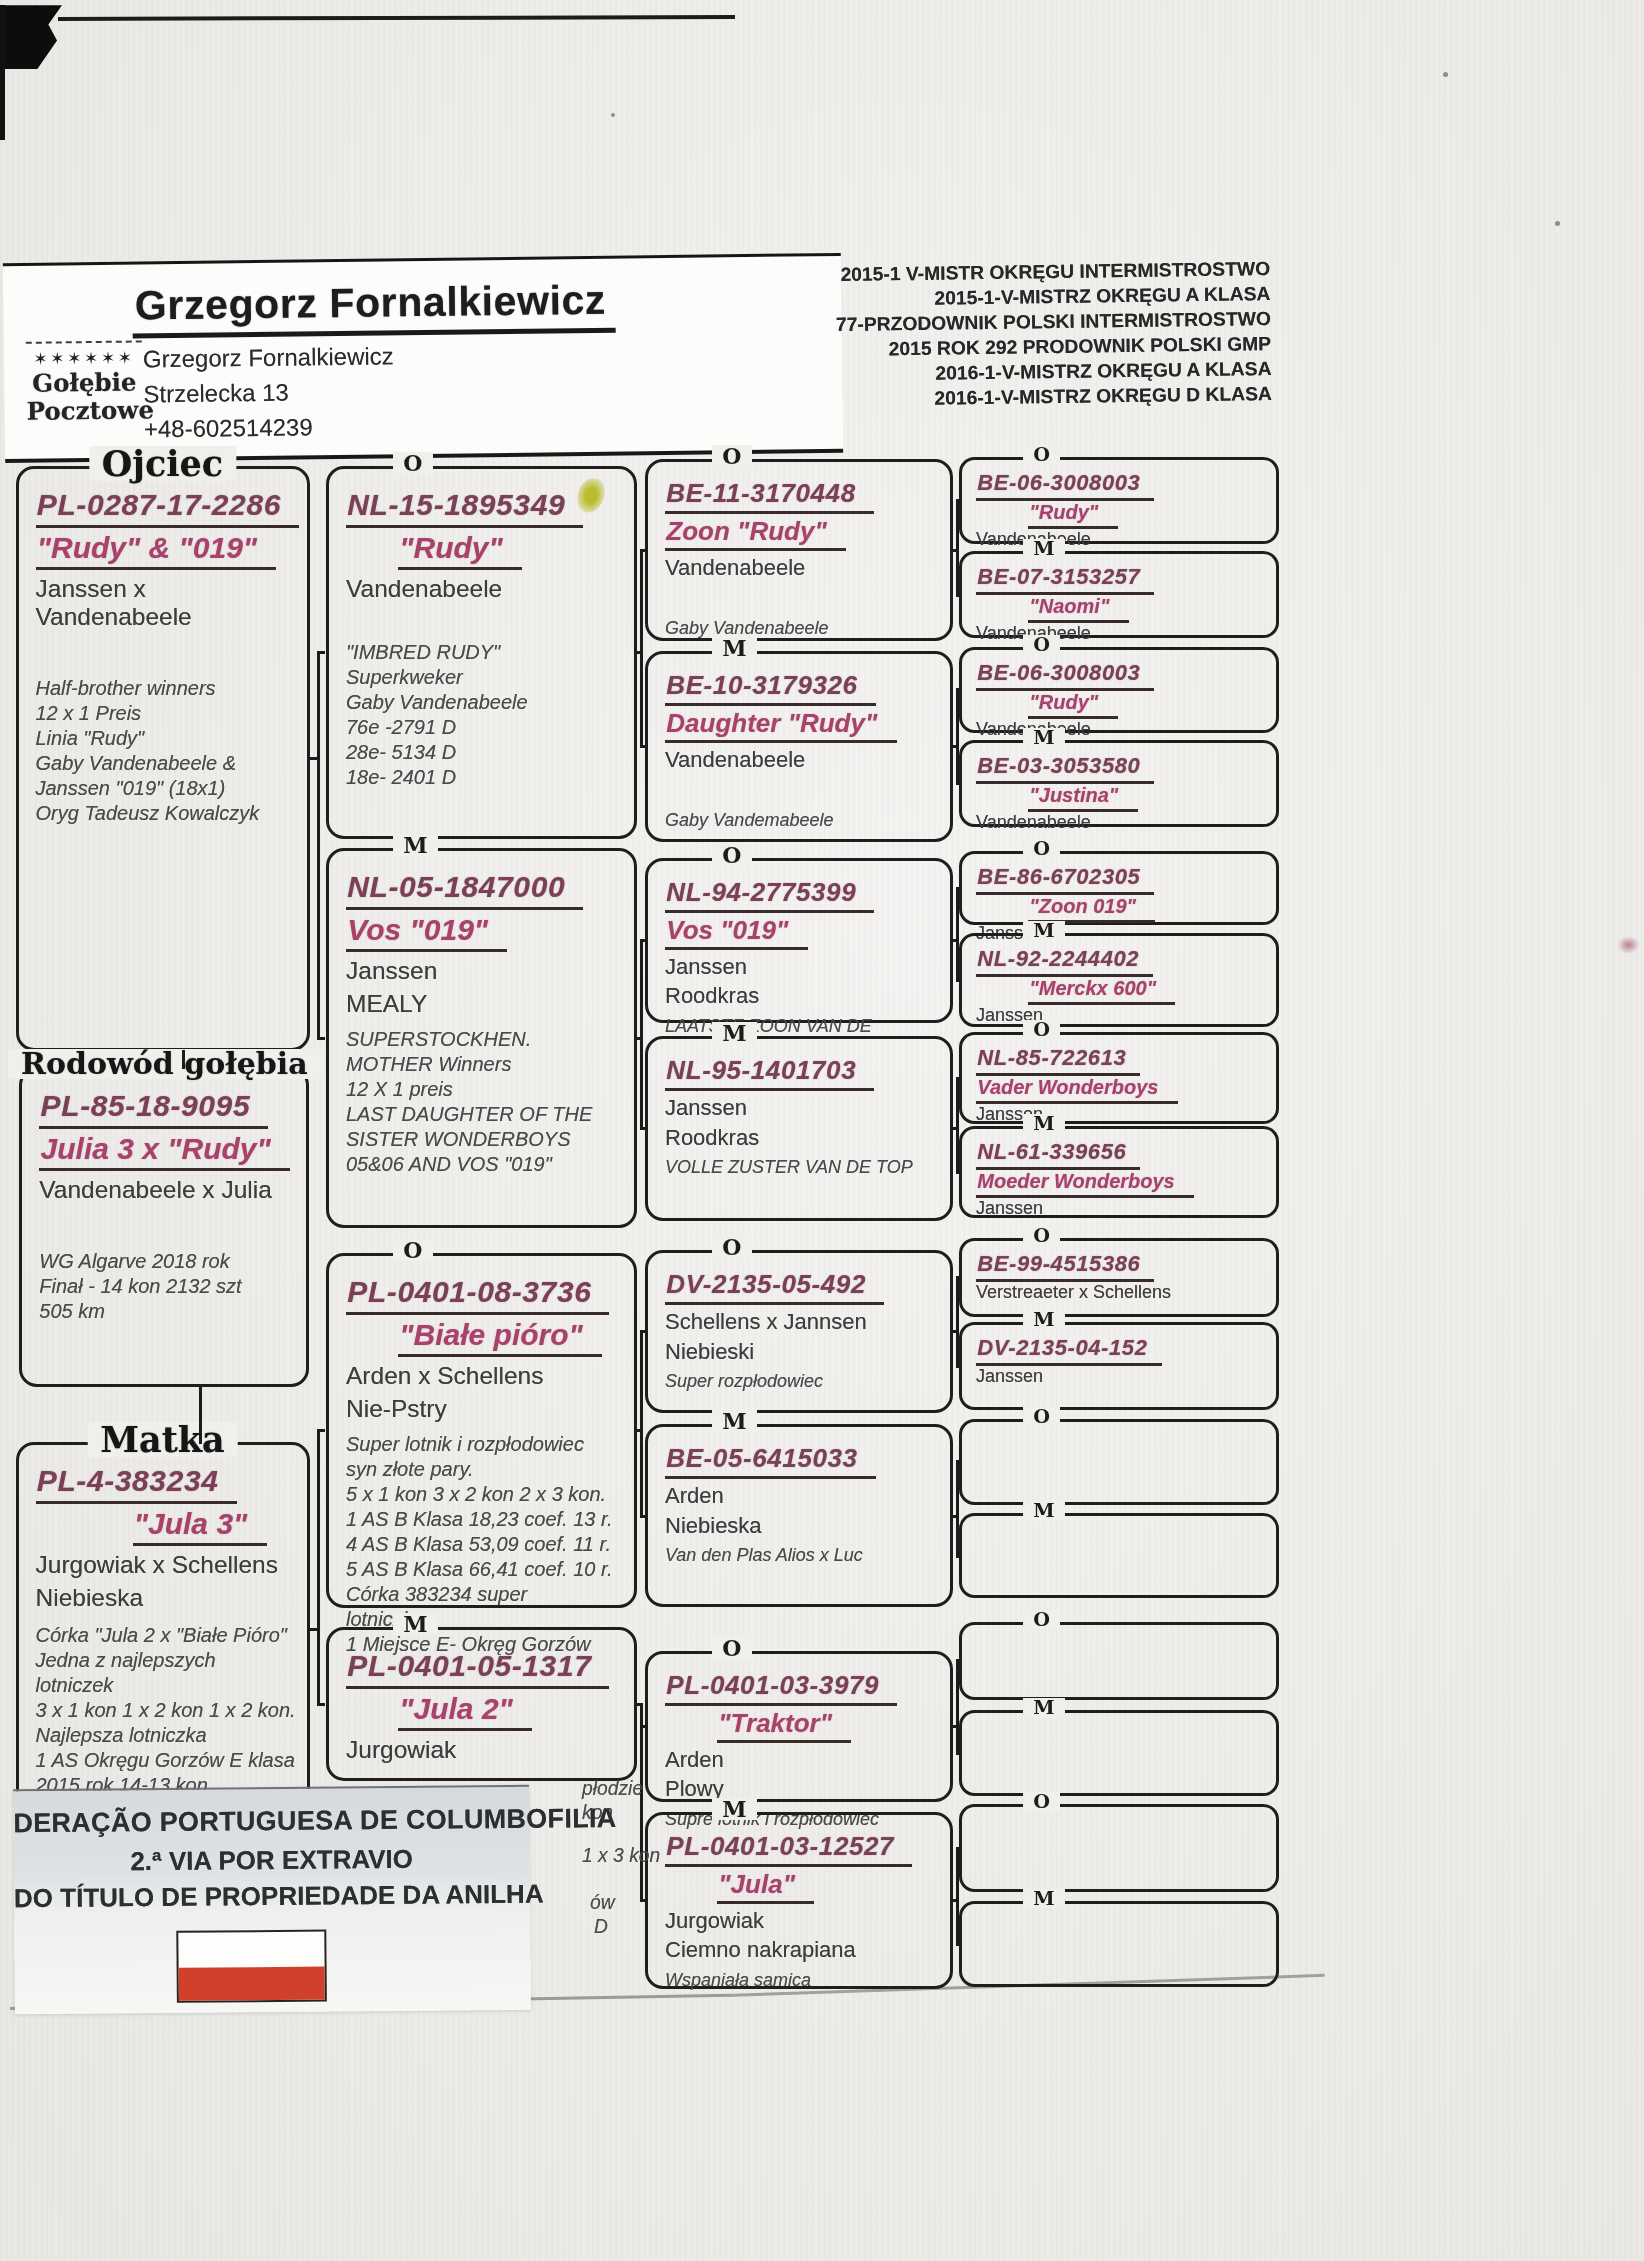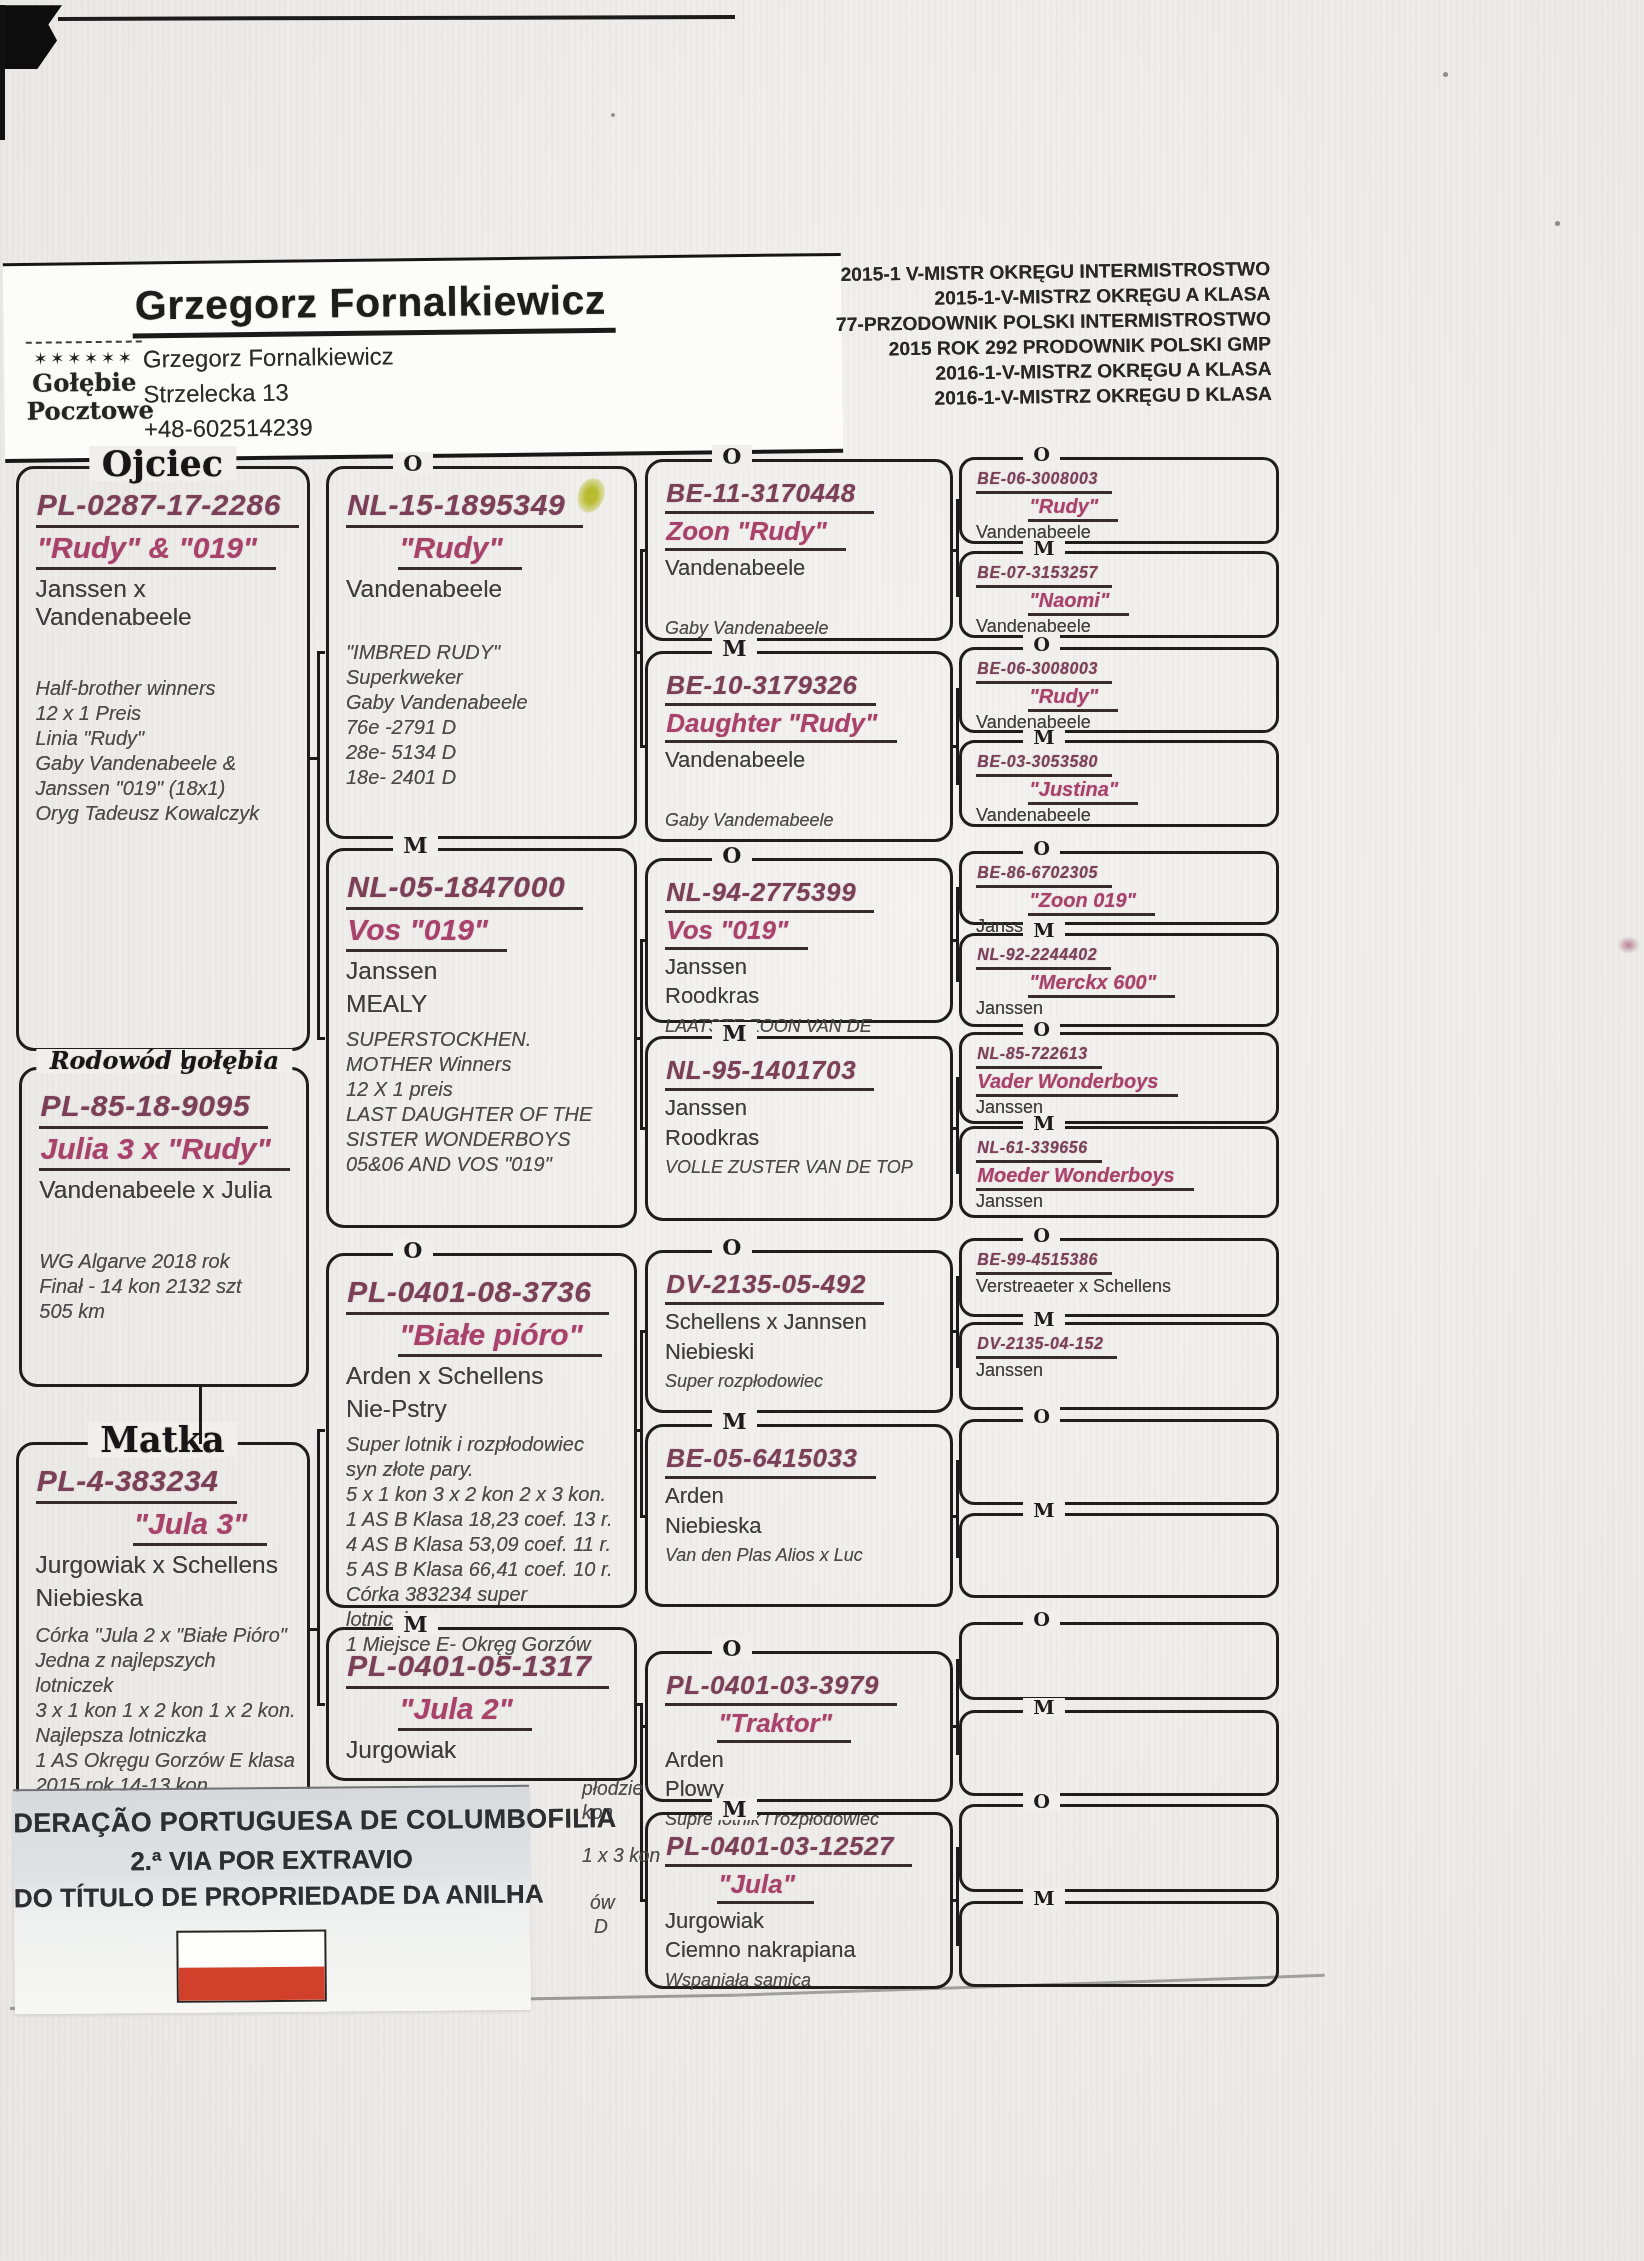--- a/index.html
+++ b/index.html
@@ -38,36 +38,36 @@
   #tear1{left:9.7px;top:2007px;width:721px;height:2.6px;background:#9a9a96;transform:rotate(-1.05deg);transform-origin:left center;}
   #tear2{left:727px;top:1994px;width:598px;height:2.6px;background:#a1a19c;transform:rotate(-1.93deg);transform-origin:left center;}
   
   .pbox{position:absolute;border:3.2px solid #201e1d;border-radius:18px;box-sizing:border-box;
         padding:19.3px 5.2px 5.2px 17px;}
   .sexlbl{position:absolute;top:-17px;left:64px;font-family:"DejaVu Serif",serif;font-weight:bold;
         font-size:22px;color:#1c1c1c;background:#f0efec;padding:0 10.3px;line-height:1;}
   .boxtitle{position:absolute;top:-23px;left:50%;transform:translateX(-50%);white-space:nowrap;
         font-family:"DejaVu Serif",serif;font-weight:bold;font-size:35px;color:#161616;
         background:#f0efec;padding:0 13px;line-height:1;text-shadow:0 0 1.3px rgba(0,0,0,.4);}
-  .boxtitle.small{font-size:24px;top:-20.6px;font-style:italic;}
+  .boxtitle.small{font-size:30px;top:-20.6px;}
   .ring{font-style:italic;font-weight:bold;font-size:28px;color:#7b4057;letter-spacing:0.6px;
         border-bottom:3.9px solid #382c2a;display:table;padding:0 18px 2.6px 1.3px;line-height:1.15;
         text-shadow:0 0 1.3px rgba(96,42,66,.45);}
   .pname{font-style:italic;font-weight:bold;font-size:28px;color:#a8426b;
         border-bottom:3.9px solid #382c2a;display:table;padding:1.3px 19.3px 2.6px 1.3px;margin-top:1.3px;
         line-height:1.1;text-shadow:0 0 1.3px rgba(150,50,90,.4);}
   .pline{font-size:24px;color:#3d3d3d;margin-top:5.2px;line-height:1.15;text-shadow:0 0 0.6px rgba(0,0,0,.45);}
   .notes{margin-top:6.4px;}
   .pnote{font-style:italic;font-size:19.3px;color:#4a4a4a;line-height:1.25;text-shadow:0 0 0.6px rgba(0,0,0,.4);}
   .lg .ring{font-size:30px;} .lg .pname{font-size:30px;} .lg .pline{font-size:24.5px;} .lg .pnote{font-size:20px;}
   .md .ring{font-size:26px;} .md .pname{font-size:26px;} .md .pline{font-size:22px;margin-top:3.9px;}
   .md .pnote{font-size:18px;} .md{padding-top:17px;}
   .sm{padding:10.3px 3.9px 2.6px 14px;border-radius:15.5px;}
   .sm .sexlbl{top:-15.5px;left:61px;font-size:19.3px;}
-  .sm .ring{font-size:16px;border-bottom-width:3.2px;padding-right:14px;}
+  .sm .ring{font-size:22px;border-bottom-width:3.2px;padding-right:14px;}
   .sm .pname{font-size:20px;border-bottom-width:3.2px;margin-top:0;line-height:1.05;}
   .sm .pline{font-size:18px;margin-top:1.3px;line-height:1.05;}
   .ind{margin-left:52px;}
   .col1 .ind{margin-left:0;}
   .col1.mother .ind{margin-left:97px;}
   .gapped .pline:first-of-type{margin-top:39px;}
   .sm.gapped .pline:first-of-type{margin-top:18px;}
   .note-gap .notes{margin-top:37px;}
   .conn{position:absolute;background:#1b1b1b;}
   

